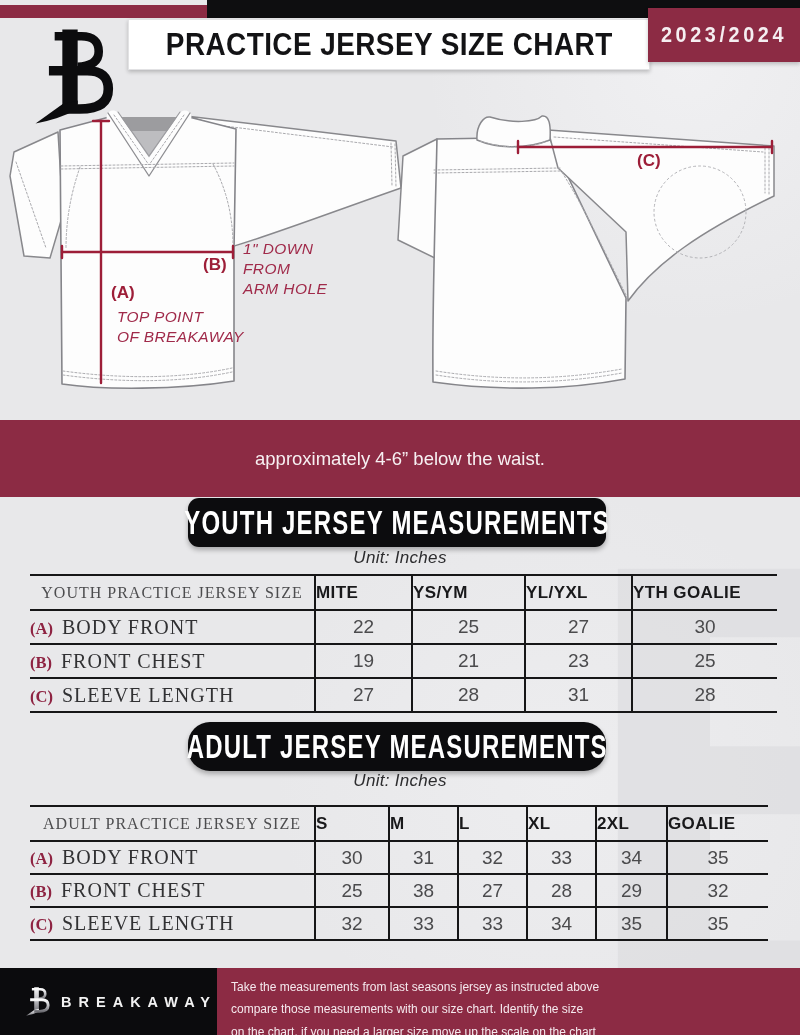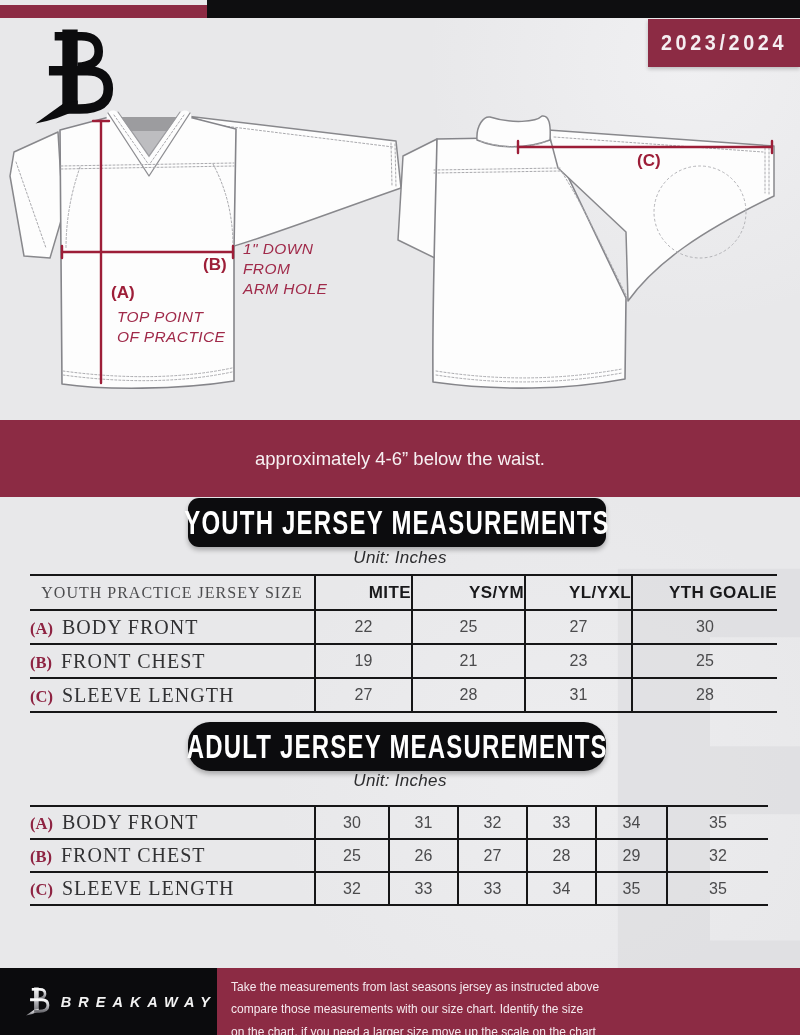--- a/index.html
+++ b/index.html
@@ -18,21 +18,21 @@
   .title-box{
     left:128px;top:19px;width:520px;height:49px;background:#fff;
     box-shadow:0 2px 4px rgba(0,0,0,.22);border:1px solid #e2e2e4;
     display:flex;align-items:center;justify-content:center;z-index:5;
   }
   .title-box span{
     display:inline-block;font-weight:bold;font-size:31px;color:#131315;
     letter-spacing:.5px;transform:scaleX(.9);white-space:nowrap;
   }
   .year-box{
-    left:648px;top:19px;width:152px;height:48px;background:#8c2b44;
+    left:648px;top:8px;width:152px;height:54px;background:#8c2b44;
     display:flex;align-items:center;justify-content:center;z-index:5;
     box-shadow:0 2px 4px rgba(0,0,0,.22);
   }
   .year-box span{
     display:inline-block;font-weight:bold;font-size:22px;color:#f5eef1;
     letter-spacing:4px;transform:scaleX(.9);white-space:nowrap;
   }
   .logo-header{left:22px;top:20px;z-index:6;}
   
   .diagram-svg{left:0;top:0;z-index:1;}
@@ -61,35 +61,35 @@
   
   table.size{
     border-collapse:collapse;table-layout:fixed;z-index:2;position:absolute;
     border-top:2px solid #161617;
   }
   table.size td{
     border-left:2px solid #161617;border-bottom:2px solid #161617;
     padding:0;vertical-align:middle;background:transparent;
   }
   table.size td:first-child{border-left:none;font-family:Liberation Serif, serif;}
-  td.col-head{text-align:right;font-weight:bold;font-size:17px;color:#19191b;letter-spacing:.4px;}
+  td.col-head{text-align:left;font-weight:bold;font-size:17px;color:#19191b;letter-spacing:.4px;}
   td.table-head{text-align:center;font-size:16px;color:#4c4c4e;letter-spacing:1px;}
   td.row-label{text-align:left;padding-left:26px;}
   td.row-label .key{font-weight:bold;font-size:16.5px;color:#8e2342;margin-right:9px;}
   td.row-label .lbl{font-size:20px;color:#313133;letter-spacing:1px;}
-  td.val{text-align:center;font-size:16px;color:#4b4b4d;}
+  td.val{text-align:center;font-size:19px;color:#4b4b4d;}
   
   .watermark{
     left:575px;top:468px;z-index:0;font-weight:bold;font-size:640px;line-height:1;
     color:#dedee1;opacity:.75;
   }
   
   .footer-black{left:0;top:968px;width:217px;height:67px;background:#0b0b0d;z-index:3;
     display:flex;align-items:center;}
-  .footer-black .brand{color:#f2f2f2;font-weight:bold;font-size:14.5px;letter-spacing:7px;margin-left:10px;font-style:italic;}
+  .footer-black .brand{color:#f2f2f2;font-weight:bold;font-size:14.5px;letter-spacing:7px;margin-left:10px;}
   .footer-maroon{
     left:217px;top:968px;width:583px;height:67px;background:#8c2b44;z-index:3;
     color:#f5e9ee;font-size:12px;line-height:22.4px;
     padding:8px 0 0 14px;box-sizing:border-box;
   }
 </style>
 </head>
 <body>
 
 <div id="page">
@@ -163,26 +163,29 @@
 
   <div class="abs diag-label" style="left:203px;top:255px;">(B)</div>
   <div class="abs diag-note" style="left:243px;top:239px;">
     <div>1" DOWN</div>
     <div>FROM</div>
     <div>ARM HOLE</div>
   </div>
   <div class="abs diag-label" style="left:111px;top:283px;">(A)</div>
   <div class="abs diag-note" style="left:117px;top:307px;">
     <div>TOP POINT</div>
-    <div>OF PRACTICE</div>
+    <div>OF BREAKAWAY</div>
   </div>
   <div class="abs diag-label" style="left:637px;top:151px;">(C)</div>
 
   <div class="abs strip-maroon"></div>
   <div class="abs strip-black"></div>
+  <div class="abs title-box">
+    <span>PRACTICE JERSEY SIZE CHART</span>
+  </div>
   <div class="abs year-box">
     <span>2023/2024</span>
   </div>
   <svg class="abs logo-header" width="96" height="113" viewBox="0 0 100 118">
     <g fill="#0c0c0e">
       <path d="M42,10 L58,10 L58,88 L42,96 Z"></path>
       <path d="M58,84 L58,93 Q38,104 14,108 L42,88 Z"></path>
     </g>
     <g fill="none" stroke="#0c0c0e">
       <path d="M34,17 H62 Q80,17 80,33 Q80,48 58,49" stroke-width="9"></path>
@@ -248,33 +251,42 @@
     <colgroup>
       <col style="width:285px">
         <col style="width:74px">
         <col style="width:69px">
         <col style="width:69px">
         <col style="width:69px">
         <col style="width:71px">
         <col style="width:101px">
     </colgroup>
     <tbody>
+        <tr style="height:35px">
+      <td class="table-head">ADULT PRACTICE JERSEY SIZE</td>
+      <td class="col-head">S</td>
+      <td class="col-head">M</td>
+      <td class="col-head">L</td>
+      <td class="col-head">XL</td>
+      <td class="col-head">2XL</td>
+      <td class="col-head">GOALIE</td>
+    </tr>
     <tr style="height:33px">
       <td class="row-label"><span class="key">(A)</span><span class="lbl">BODY FRONT</span></td>
       <td class="val">30</td>
       <td class="val">31</td>
       <td class="val">32</td>
       <td class="val">33</td>
       <td class="val">34</td>
       <td class="val">35</td>
     </tr>
     <tr style="height:33px">
       <td class="row-label"><span class="key">(B)</span><span class="lbl">FRONT CHEST</span></td>
       <td class="val">25</td>
-      <td class="val">26</td>
+      <td class="val">38</td>
       <td class="val">27</td>
       <td class="val">28</td>
       <td class="val">29</td>
       <td class="val">32</td>
     </tr>
     <tr style="height:33px">
       <td class="row-label"><span class="key">(C)</span><span class="lbl">SLEEVE LENGTH</span></td>
       <td class="val">32</td>
       <td class="val">33</td>
       <td class="val">33</td>

